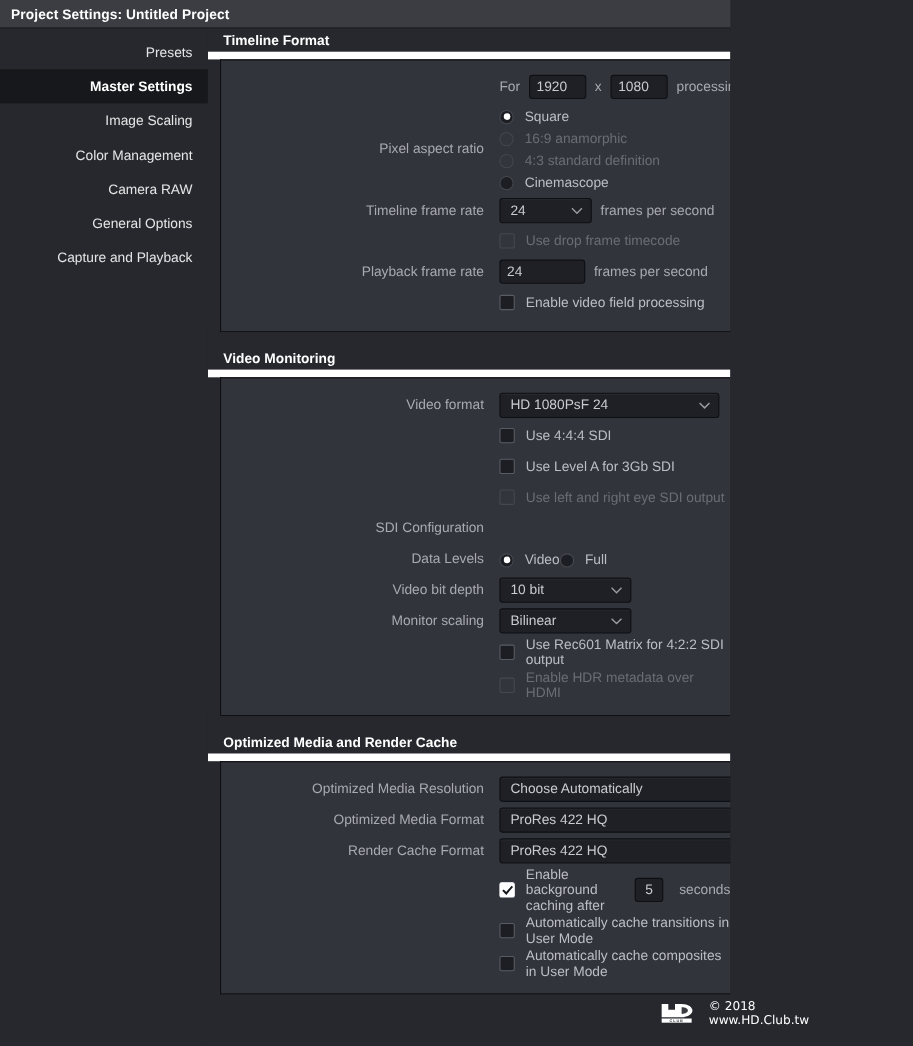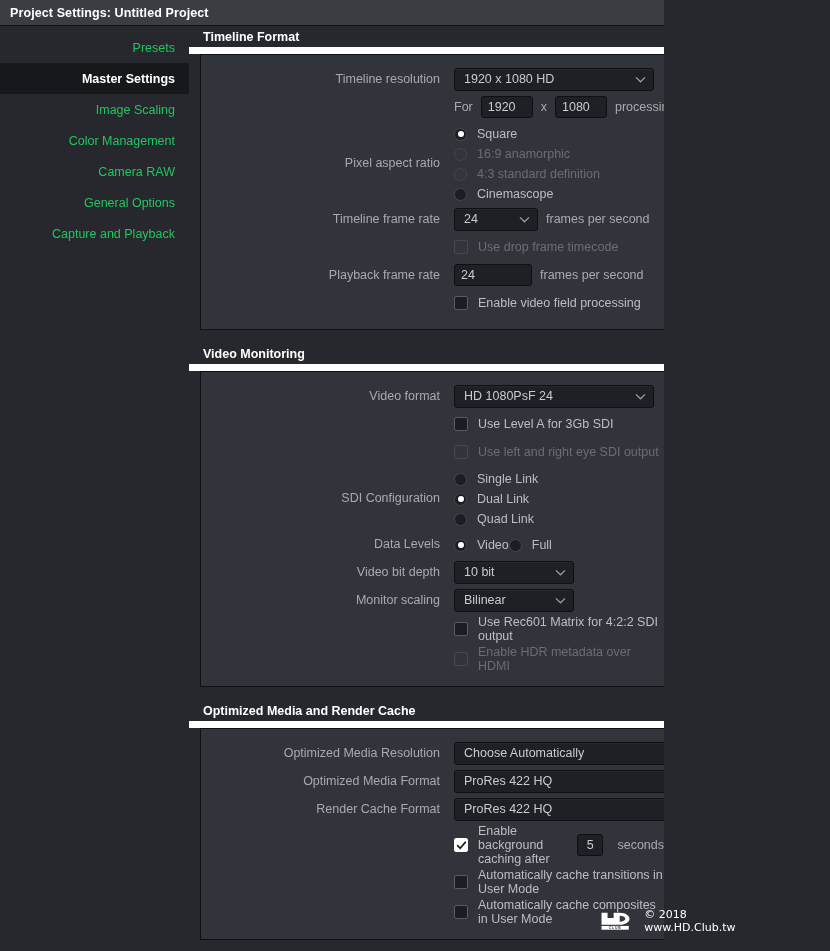--- a/index.html
+++ b/index.html
@@ -29,21 +29,21 @@
   .body { display: flex; height: 925px; }
 
   .sidebar {
     width: 189px; flex: 0 0 189px;
     background: #26282e;
     padding-top: 6px;
   }
   .side-item {
     height: 31px; display: flex; align-items: center;
     justify-content: flex-end; padding-right: 14px;
-    color: #22c55e; font-size: 12.5px;
+    color: #e5e5e5; font-size: 12.5px;
   }
   .side-item.active {
     background: #17181c; color: #ffffff; font-weight: bold;
   }
 
   .content {
     flex: 1 1 auto; background: #26282e;
     overflow: hidden;
   }
 
@@ -197,31 +197,20 @@
       </div>
     </div>
 
     <div class="content">
 
       <div class="sec-head">
         <span>Timeline Format</span>
       </div>
       <div class="panel">
 
-        <div class="row">
-          <div class="lbl">Timeline resolution</div>
-          <div class="ctl">
-            <div class="sel w200">
-              <span>1920 x 1080 HD</span>
-              <svg class="chev" viewBox="0 0 11 7">
-                  <path d="M1 1.4 L5.5 5.8 L10 1.4" fill="none" stroke="#9a9ca2" stroke-width="1.3"></path>
-                </svg>
-            </div>
-          </div>
-        </div>
 
         <div class="row">
           <div class="lbl"></div>
           <div class="ctl">
             <span class="plain gap-r">For</span>
             <div class="inp w52">
               <span>1920</span>
             </div>
             <span class="plain gap-l gap-r">x</span>
             <div class="inp w52">
@@ -310,20 +299,29 @@
           <div class="ctl">
             <div class="sel w200">
               <span>HD 1080PsF 24</span>
               <svg class="chev" viewBox="0 0 11 7">
                   <path d="M1 1.4 L5.5 5.8 L10 1.4" fill="none" stroke="#9a9ca2" stroke-width="1.3"></path>
                 </svg>
             </div>
           </div>
         </div>
 
+        <div class="row">
+          <div class="lbl"></div>
+          <div class="ctl">
+            <div class="chk-row">
+              <span class="chk"></span>
+              <span class="chk-lbl">Use 4:4:4 SDI</span>
+            </div>
+          </div>
+        </div>
 
         <div class="row">
           <div class="lbl"></div>
           <div class="ctl">
             <div class="chk-row">
               <span class="chk"></span>
               <span class="chk-lbl">Use Level A for 3Gb SDI</span>
             </div>
           </div>
         </div>
@@ -333,34 +331,20 @@
           <div class="ctl">
             <div class="chk-row">
               <span class="chk dis"></span>
               <span class="chk-lbl dis">Use left and right eye SDI output</span>
             </div>
           </div>
         </div>
 
         <div class="row">
           <div class="lbl">SDI Configuration</div>
-          <div class="ctl" style="flex-direction:column;align-items:flex-start;padding-top:2px;">
-            <div class="radio-row">
-              <span class="radio"></span>
-              <span class="radio-lbl">Single Link</span>
-            </div>
-            <div class="radio-row">
-              <span class="radio on"></span>
-              <span class="radio-lbl">Dual Link</span>
-            </div>
-            <div class="radio-row">
-              <span class="radio"></span>
-              <span class="radio-lbl">Quad Link</span>
-            </div>
-          </div>
         </div>
 
         <div class="row">
           <div class="lbl">Data Levels</div>
           <div class="ctl" style="flex-direction:row;align-items:flex-start;padding-top:2px;">
             <div class="radio-row">
               <span class="radio on"></span>
               <span class="radio-lbl">Video</span>
             </div>
             <div class="radio-row">

